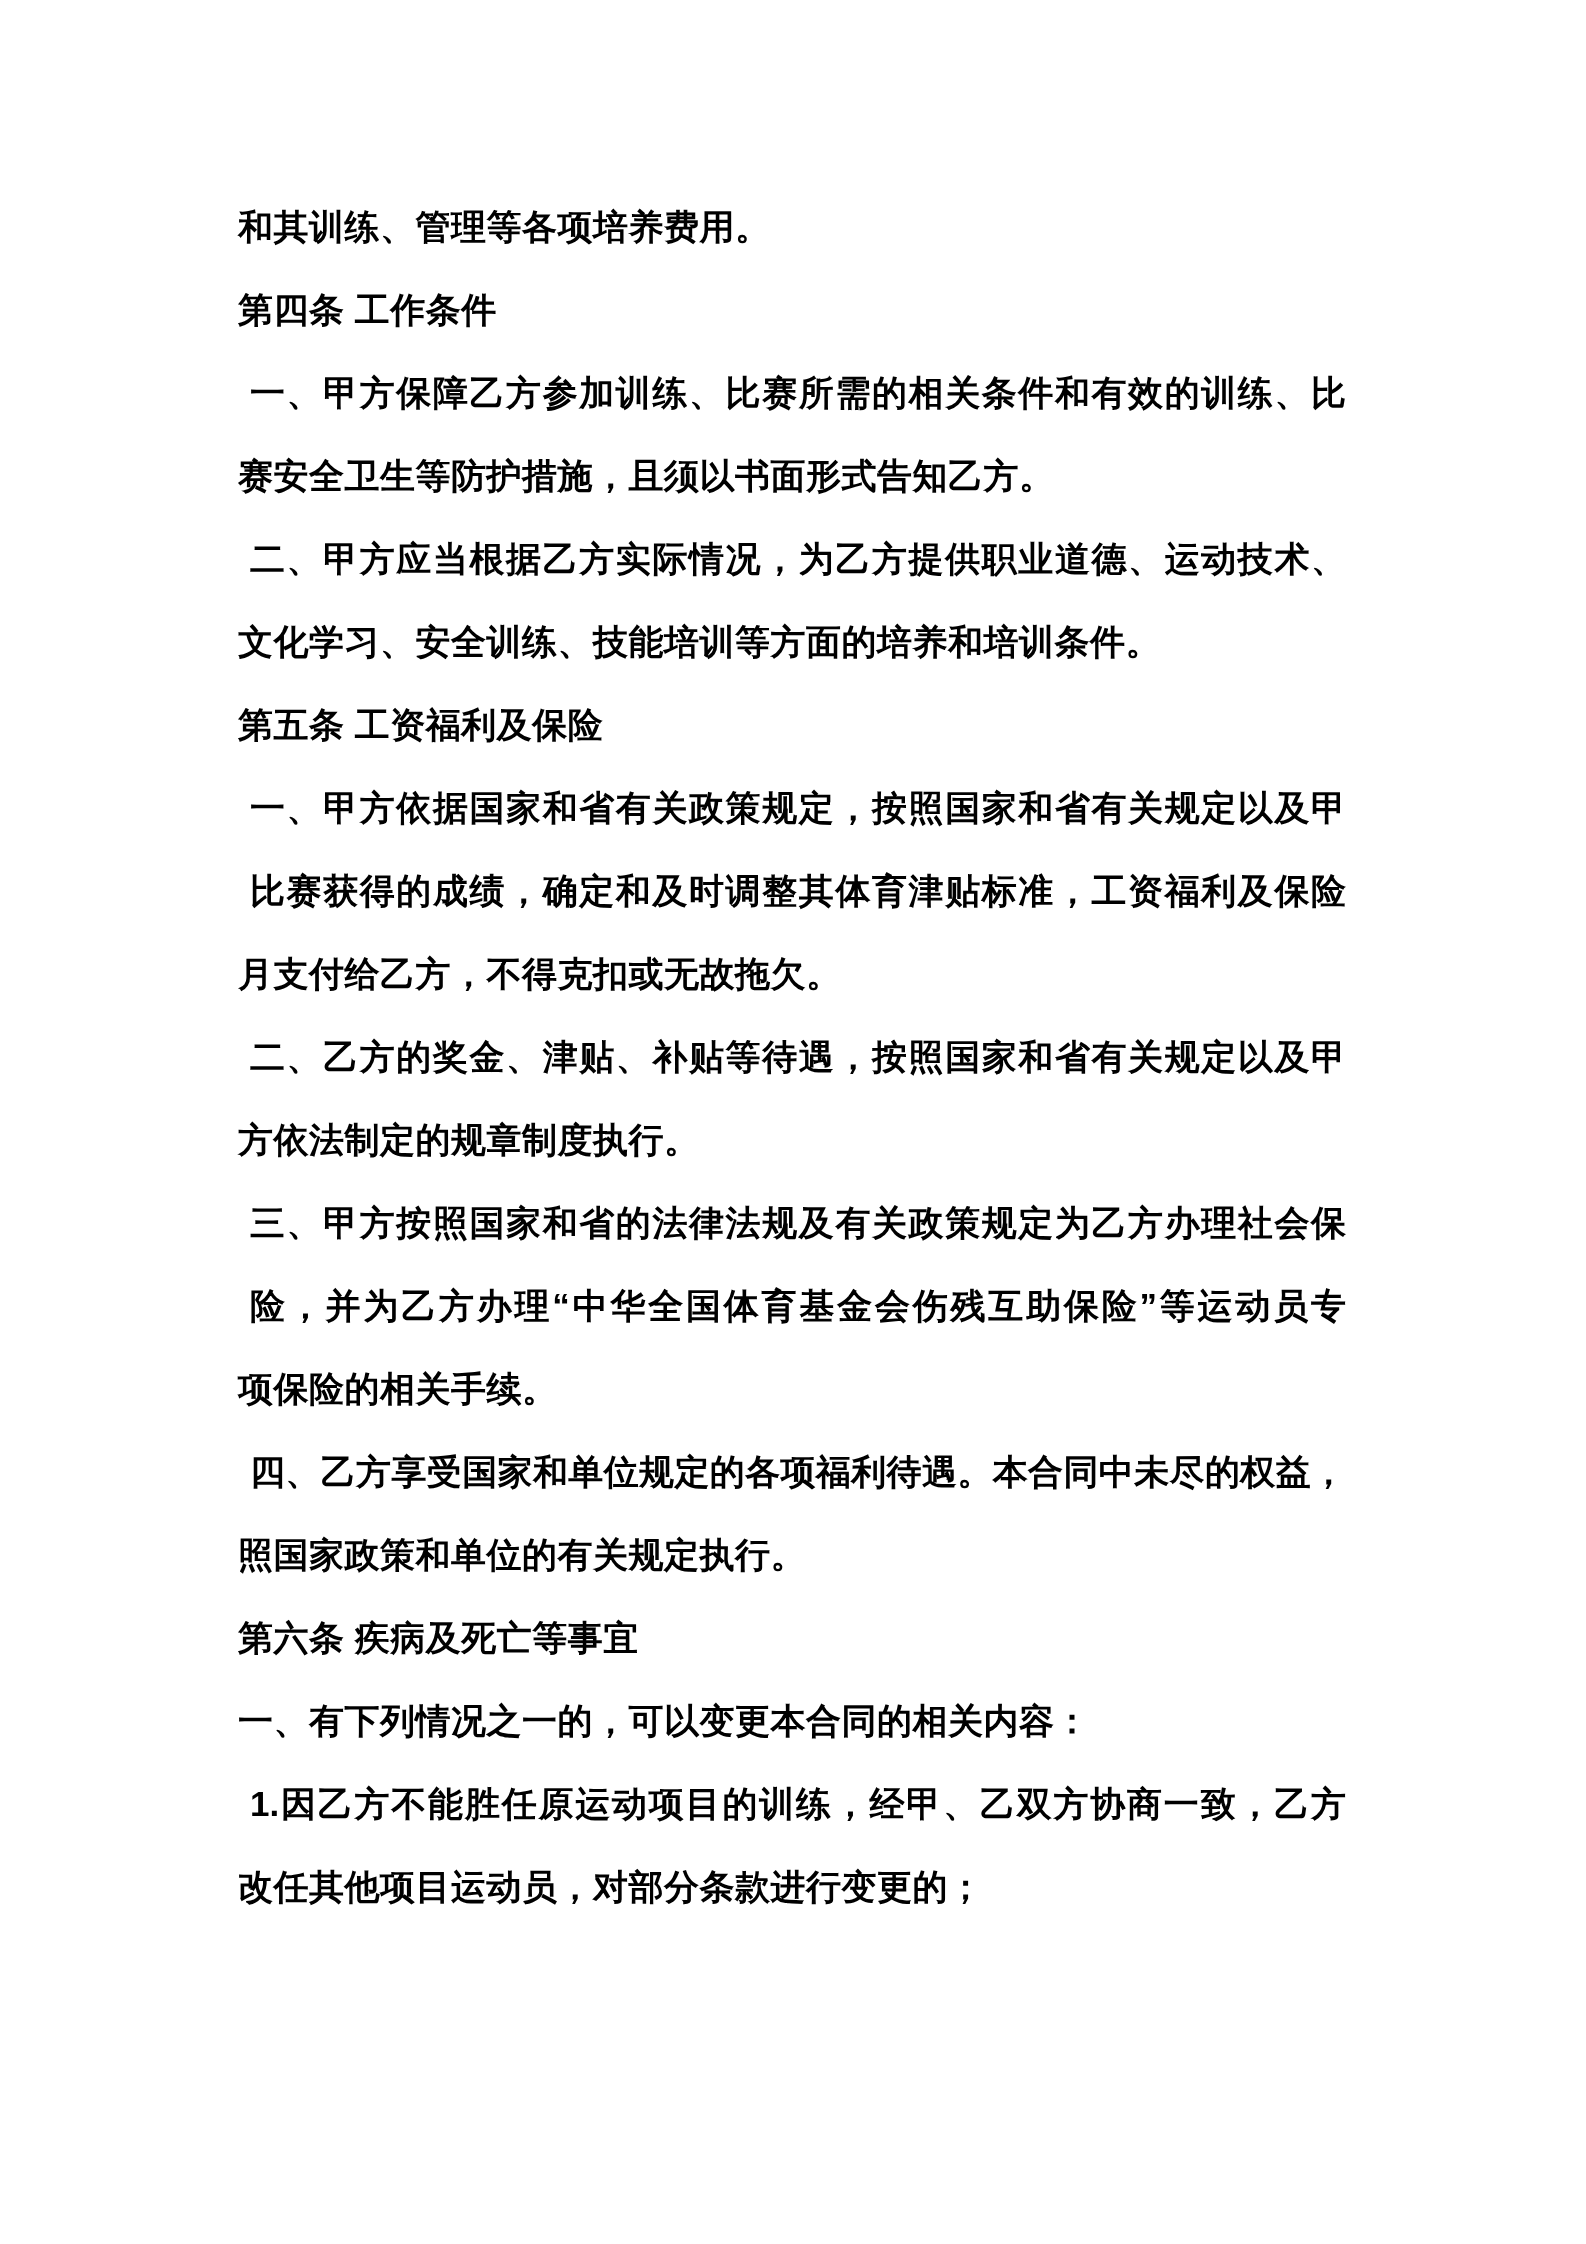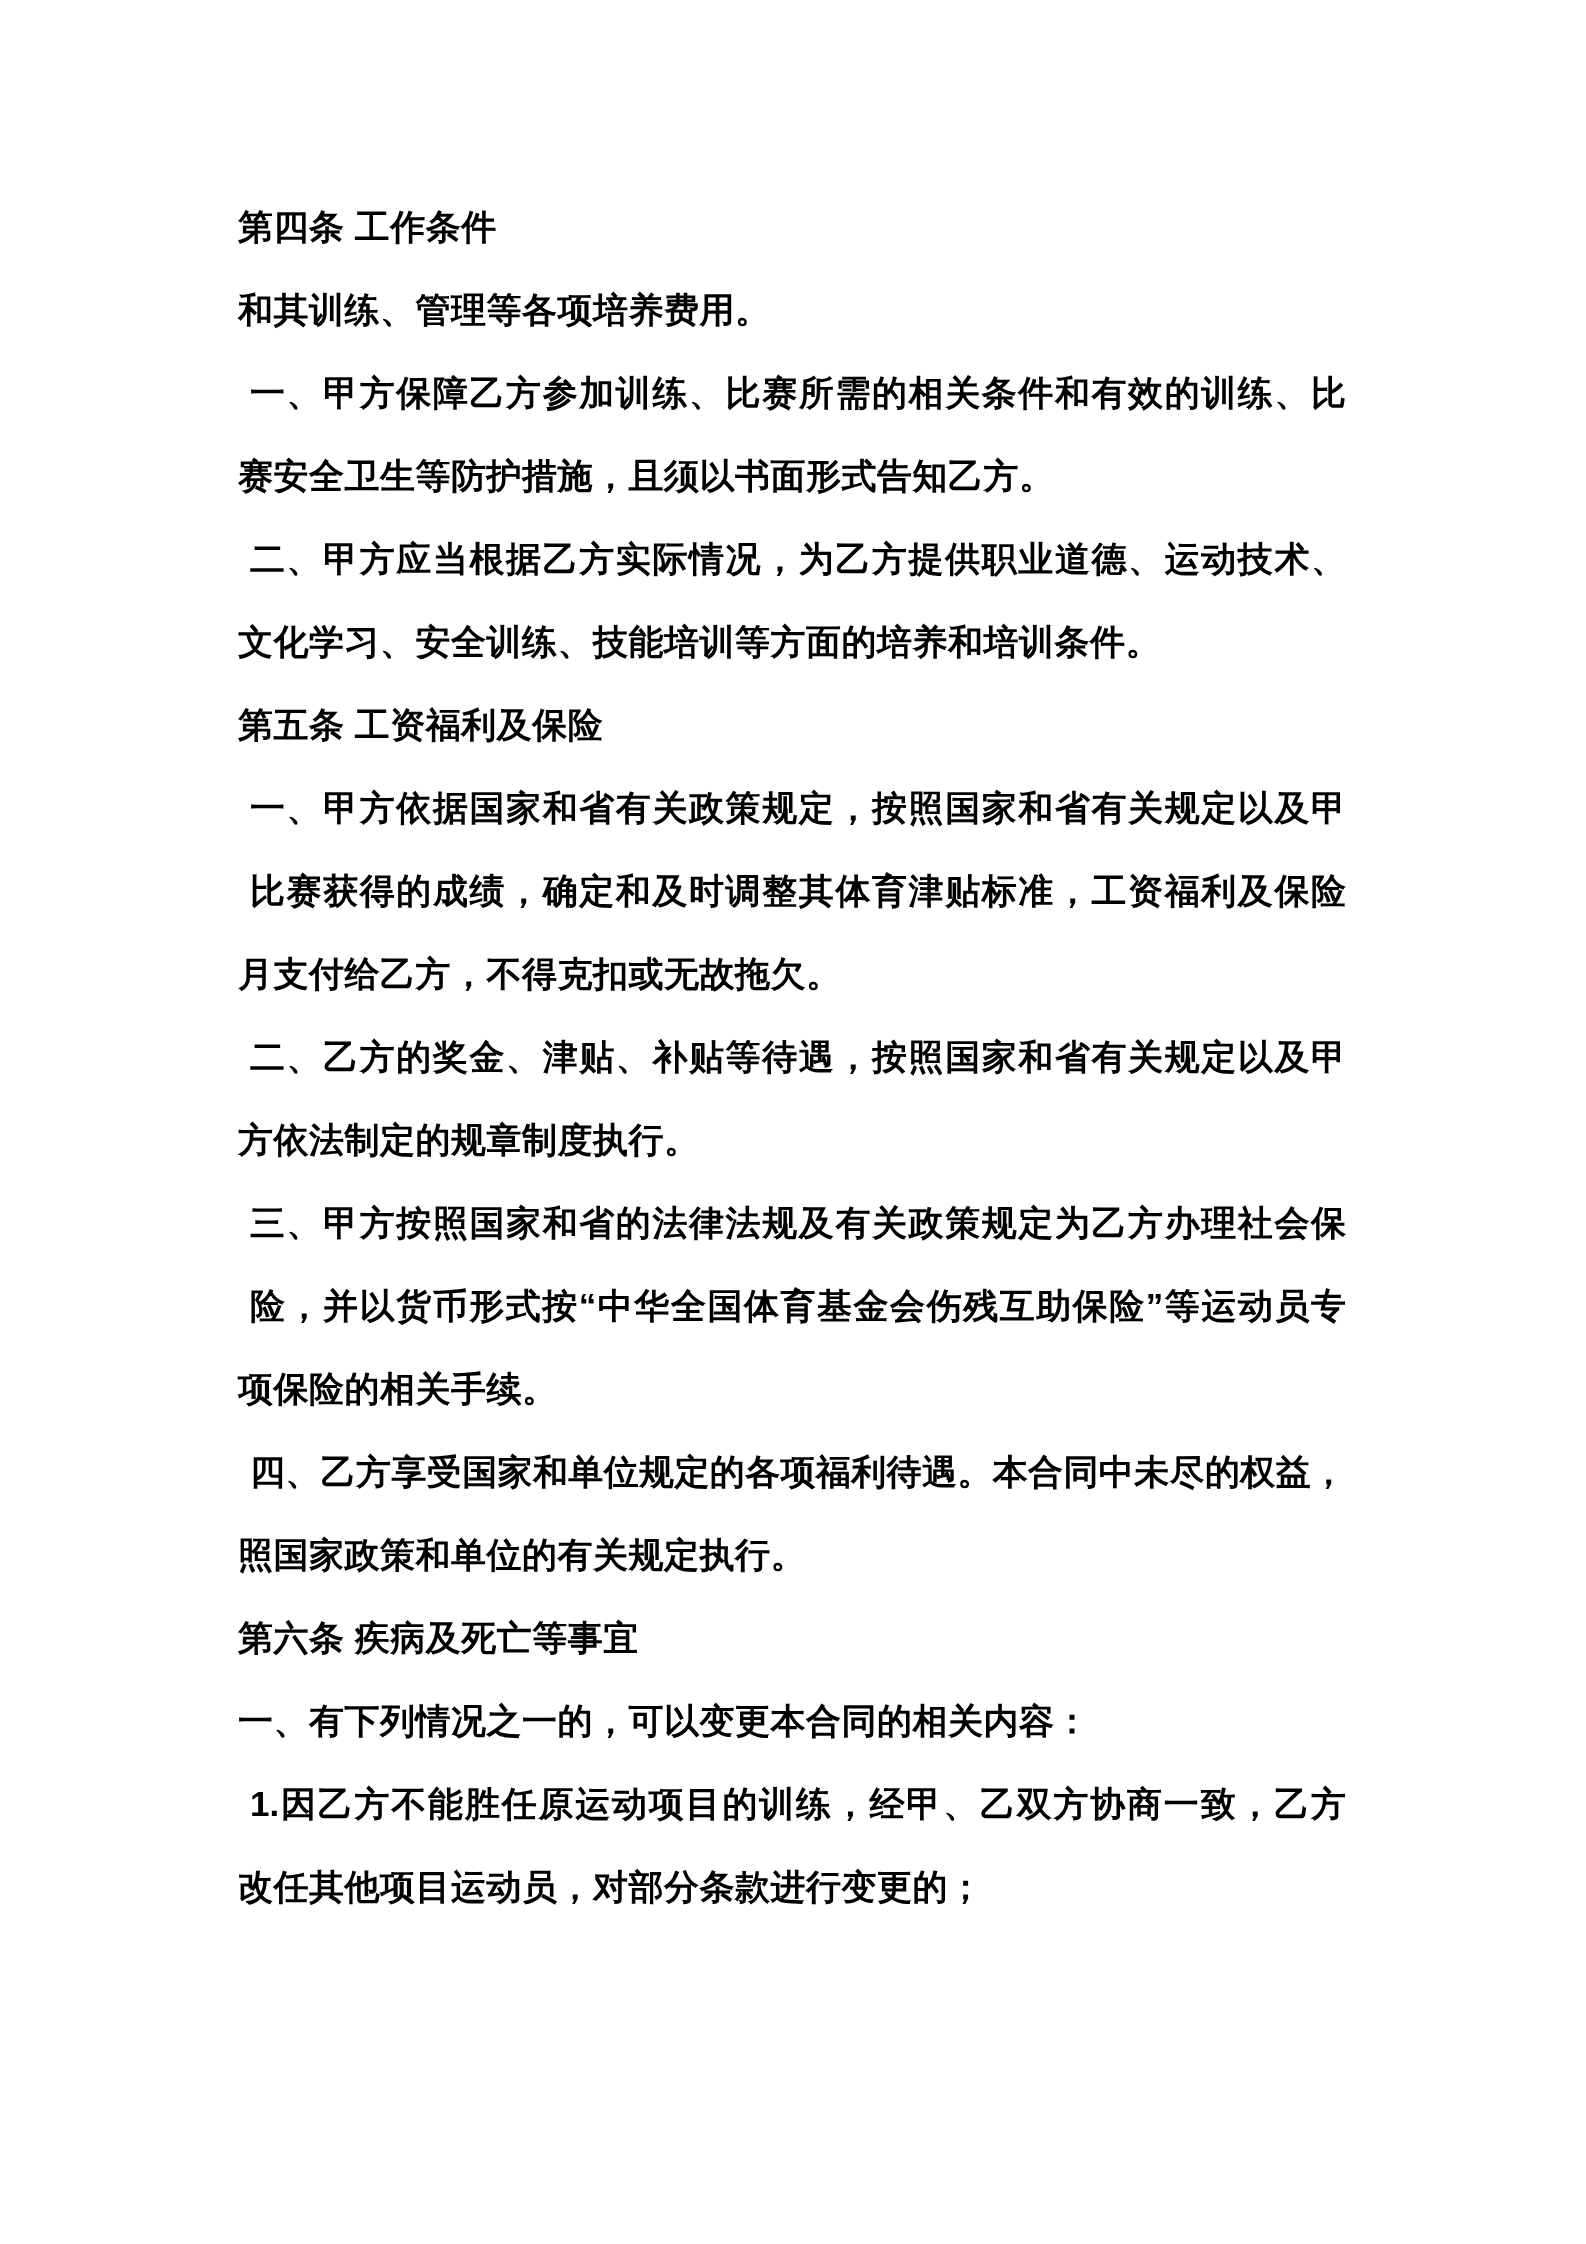--- a/index.html
+++ b/index.html
@@ -39,34 +39,34 @@
   }
   .line.heading {
     font-weight: 700;
   }
 </style>
 </head>
 <body>
 
 <div class="page">
   <div class="textblock">
+    <div class="line body">和其训练、管理等各项培养费用。</div>
     <div class="line heading">第四条 工作条件</div>
-    <div class="line body">和其训练、管理等各项培养费用。</div>
     <div class="line body fill">一、甲方保障乙方参加训练、比赛所需的相关条件和有效的训练、比</div>
     <div class="line body">赛安全卫生等防护措施，且须以书面形式告知乙方。</div>
     <div class="line body fill">二、甲方应当根据乙方实际情况，为乙方提供职业道德、运动技术、</div>
     <div class="line body">文化学习、安全训练、技能培训等方面的培养和培训条件。</div>
     <div class="line heading">第五条 工资福利及保险</div>
     <div class="line body fill">一、甲方依据国家和省有关政策规定，按照国家和省有关规定以及甲</div>
     <div class="line body fill">比赛获得的成绩，确定和及时调整其体育津贴标准，工资福利及保险</div>
     <div class="line body">月支付给乙方，不得克扣或无故拖欠。</div>
     <div class="line body fill">二、乙方的奖金、津贴、补贴等待遇，按照国家和省有关规定以及甲</div>
     <div class="line body">方依法制定的规章制度执行。</div>
     <div class="line body fill">三、甲方按照国家和省的法律法规及有关政策规定为乙方办理社会保</div>
-    <div class="line body fill">险，并以货币形式按“中华全国体育基金会伤残互助保险”等运动员专</div>
+    <div class="line body fill">险，并为乙方办理“中华全国体育基金会伤残互助保险”等运动员专</div>
     <div class="line body">项保险的相关手续。</div>
     <div class="line body fill">四、乙方享受国家和单位规定的各项福利待遇。本合同中未尽的权益，</div>
     <div class="line body">照国家政策和单位的有关规定执行。</div>
     <div class="line heading">第六条 疾病及死亡等事宜</div>
     <div class="line body">一、有下列情况之一的，可以变更本合同的相关内容：</div>
     <div class="line body fill">1.因乙方不能胜任原运动项目的训练，经甲、乙双方协商一致，乙方</div>
     <div class="line body">改任其他项目运动员，对部分条款进行变更的；</div>
   </div>
 </div>
 

